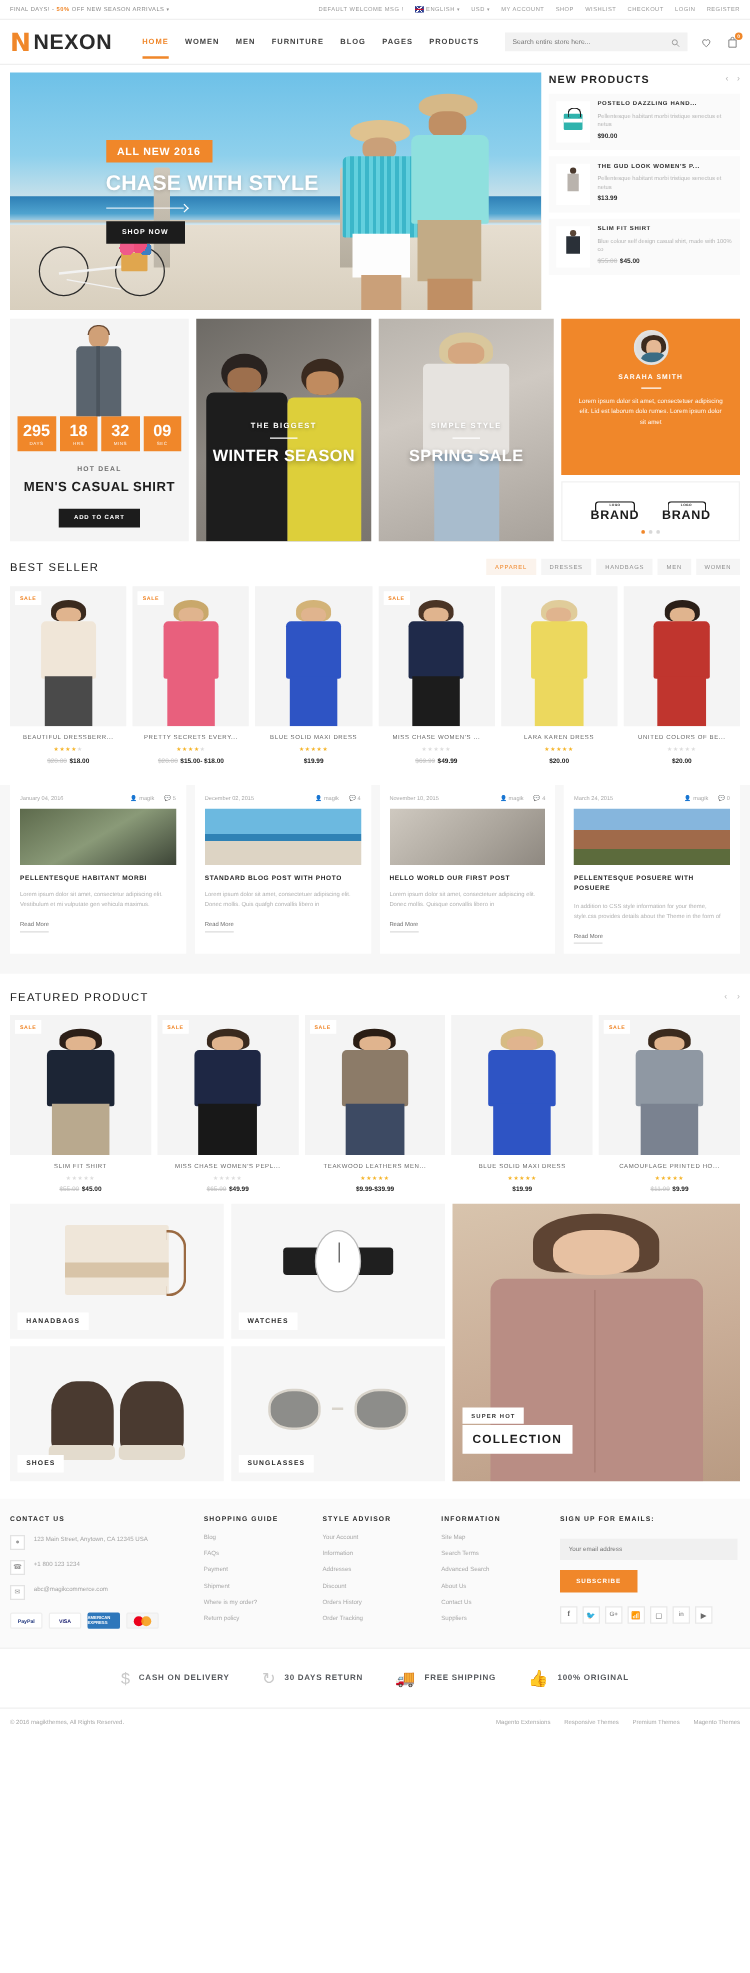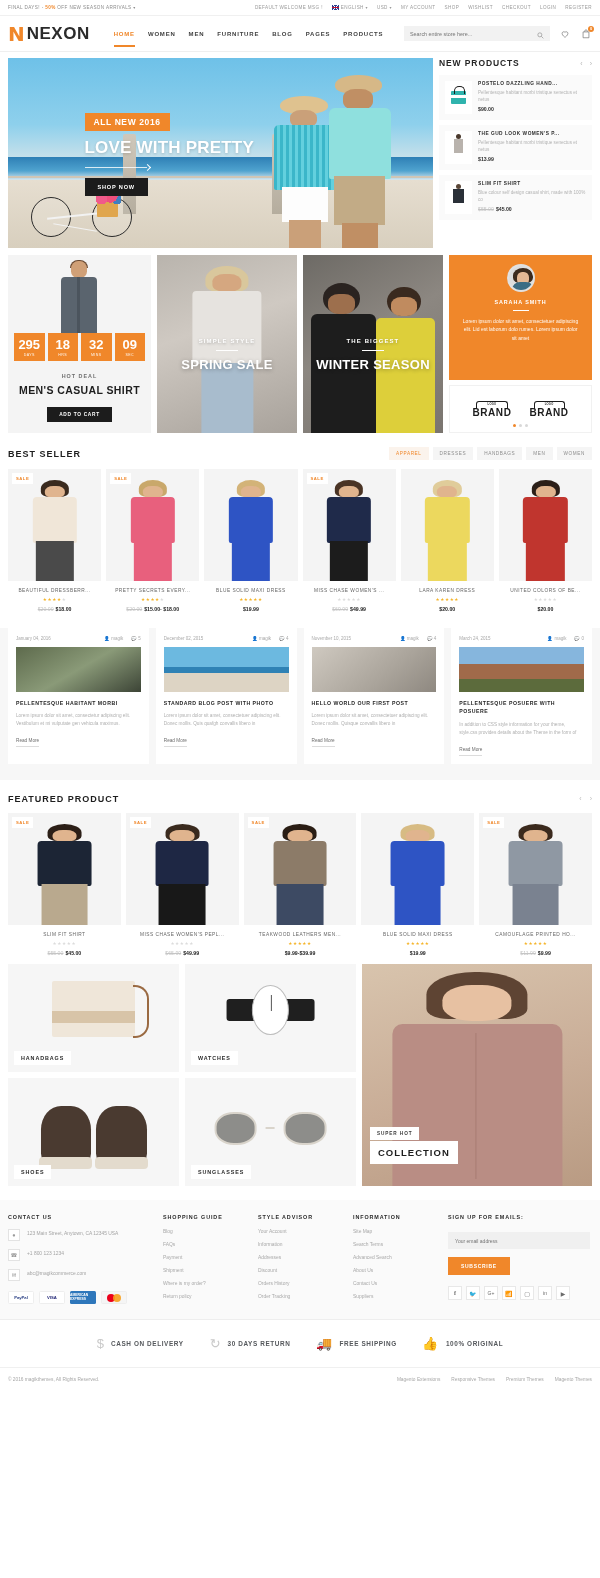--- a/index.html
+++ b/index.html
@@ -209,21 +209,21 @@
   }
   .brand:before { content: ""; position: absolute; left: 4px; right: 4px; top: 1px; height: 7px; border: 1.2px solid #1c1c1c; border-bottom: none; border-radius: 3px 3px 0 0; }
   .brand span { position: absolute; top: 3px; left: 50%; transform: translateX(-50%); font-size: 2.6px; letter-spacing: .3px; }
   .dots { position: absolute; bottom: 5px; left: 0; right: 0; display: flex; justify-content: center; gap: 3px; }
   .dot { width: 3px; height: 3px; border-radius: 50%; background: #d8d8d8; }
   .dot.on { background: #f0872a; }
 
   
   .section { padding: 0 8px; }
   .sec-head { display: flex; align-items: center; padding: 14px 0 9px; }
-  .sec-title { font-size: 9px; font-weight: 700; letter-spacing: 1px; color: #1e1e1e; text-transform: uppercase; }
+  .sec-title { font-size: 9px; font-weight: 400; letter-spacing: 1px; color: #1e1e1e; text-transform: uppercase; }
   .tabs { margin-left: auto; display: flex; gap: 4px; }
   .tab { font-size: 4.7px; letter-spacing: .6px; color: #8d8d8d; background: #f5f5f5; padding: 4px 7px; text-transform: uppercase; cursor: pointer; }
   .tab.active { color: #f0872a; background: #fbf3ec; }
   .sec-arrows { margin-left: auto; display: flex; gap: 8px; color: #bcbcbc; font-size: 7px; }
 
   
   .prod-grid { display: flex; gap: 5px; }
   .prod { flex: 1; min-width: 0; }
   .prod-img { height: 112px; background: #f4f4f4; position: relative; overflow: hidden; }
   .sale-badge { position: absolute; left: 4px; top: 4px; background: #fff; color: #f0872a; font-size: 4.2px; font-weight: 700; letter-spacing: .5px; padding: 3px 4px; z-index: 2; }
@@ -408,21 +408,21 @@
         <div class="person p-man">
             <div class="hat"></div>
             <div class="head"></div>
             <div class="shirt"></div>
             <div class="shorts"></div>
             <div class="legs"></div>
           </div>
       </div>
       <div class="hero-copy">
         <div class="hero-tag">ALL NEW 2016</div>
-        <div class="hero-title">LOVE WITH PRETTY</div>
+        <div class="hero-title">CHASE WITH STYLE</div>
         <div class="hero-rule"></div>
         <div class="hero-cta">SHOP NOW</div>
       </div>
     </div>
 
     <div class="newprod">
       <div class="np-head">
         <div class="np-title">NEW PRODUCTS</div>
         <div class="np-arrows">
           <span>‹</span>
@@ -487,51 +487,51 @@
         <div class="cd-box">
             <div class="cd-num">09</div>
             <div class="cd-lab">SEC</div>
           </div>
       </div>
       <div class="deal-sub">HOT DEAL</div>
       <div class="deal-name">MEN'S CASUAL SHIRT</div>
       <div class="deal-btn">ADD TO CART</div>
     </div>
 
+    <div class="promo-card pc-winter">
+      <div class="figs">
+        <div class="w-man">
+            <div class="head"></div>
+            <div class="face"></div>
+            <div class="body"></div>
+          </div>
+        <div class="w-woman">
+            <div class="head"></div>
+            <div class="face"></div>
+            <div class="body"></div>
+          </div>
+      </div>
+      <div class="banner-copy">
+        <div class="banner-sub">THE BIGGEST</div>
+        <div class="banner-line"></div>
+        <div class="banner-title">WINTER SEASON</div>
+      </div>
+    </div>
+
     <div class="promo-card pc-spring">
       <div class="s-woman">
           <div class="hair"></div>
           <div class="face"></div>
           <div class="top"></div>
           <div class="jeans"></div>
         </div>
       <div class="banner-copy">
         <div class="banner-sub">SIMPLE STYLE</div>
         <div class="banner-line"></div>
         <div class="banner-title">SPRING SALE</div>
-      </div>
-    </div>
-
-    <div class="promo-card pc-winter">
-      <div class="figs">
-        <div class="w-man">
-            <div class="head"></div>
-            <div class="face"></div>
-            <div class="body"></div>
-          </div>
-        <div class="w-woman">
-            <div class="head"></div>
-            <div class="face"></div>
-            <div class="body"></div>
-          </div>
-      </div>
-      <div class="banner-copy">
-        <div class="banner-sub">THE BIGGEST</div>
-        <div class="banner-line"></div>
-        <div class="banner-title">WINTER SEASON</div>
       </div>
     </div>
 
     <div class="pc-side">
       <div class="testimonial">
         <div class="t-avatar">
             <div class="hair"></div>
             <div class="face"></div>
             <div class="shirt"></div>
           </div>

